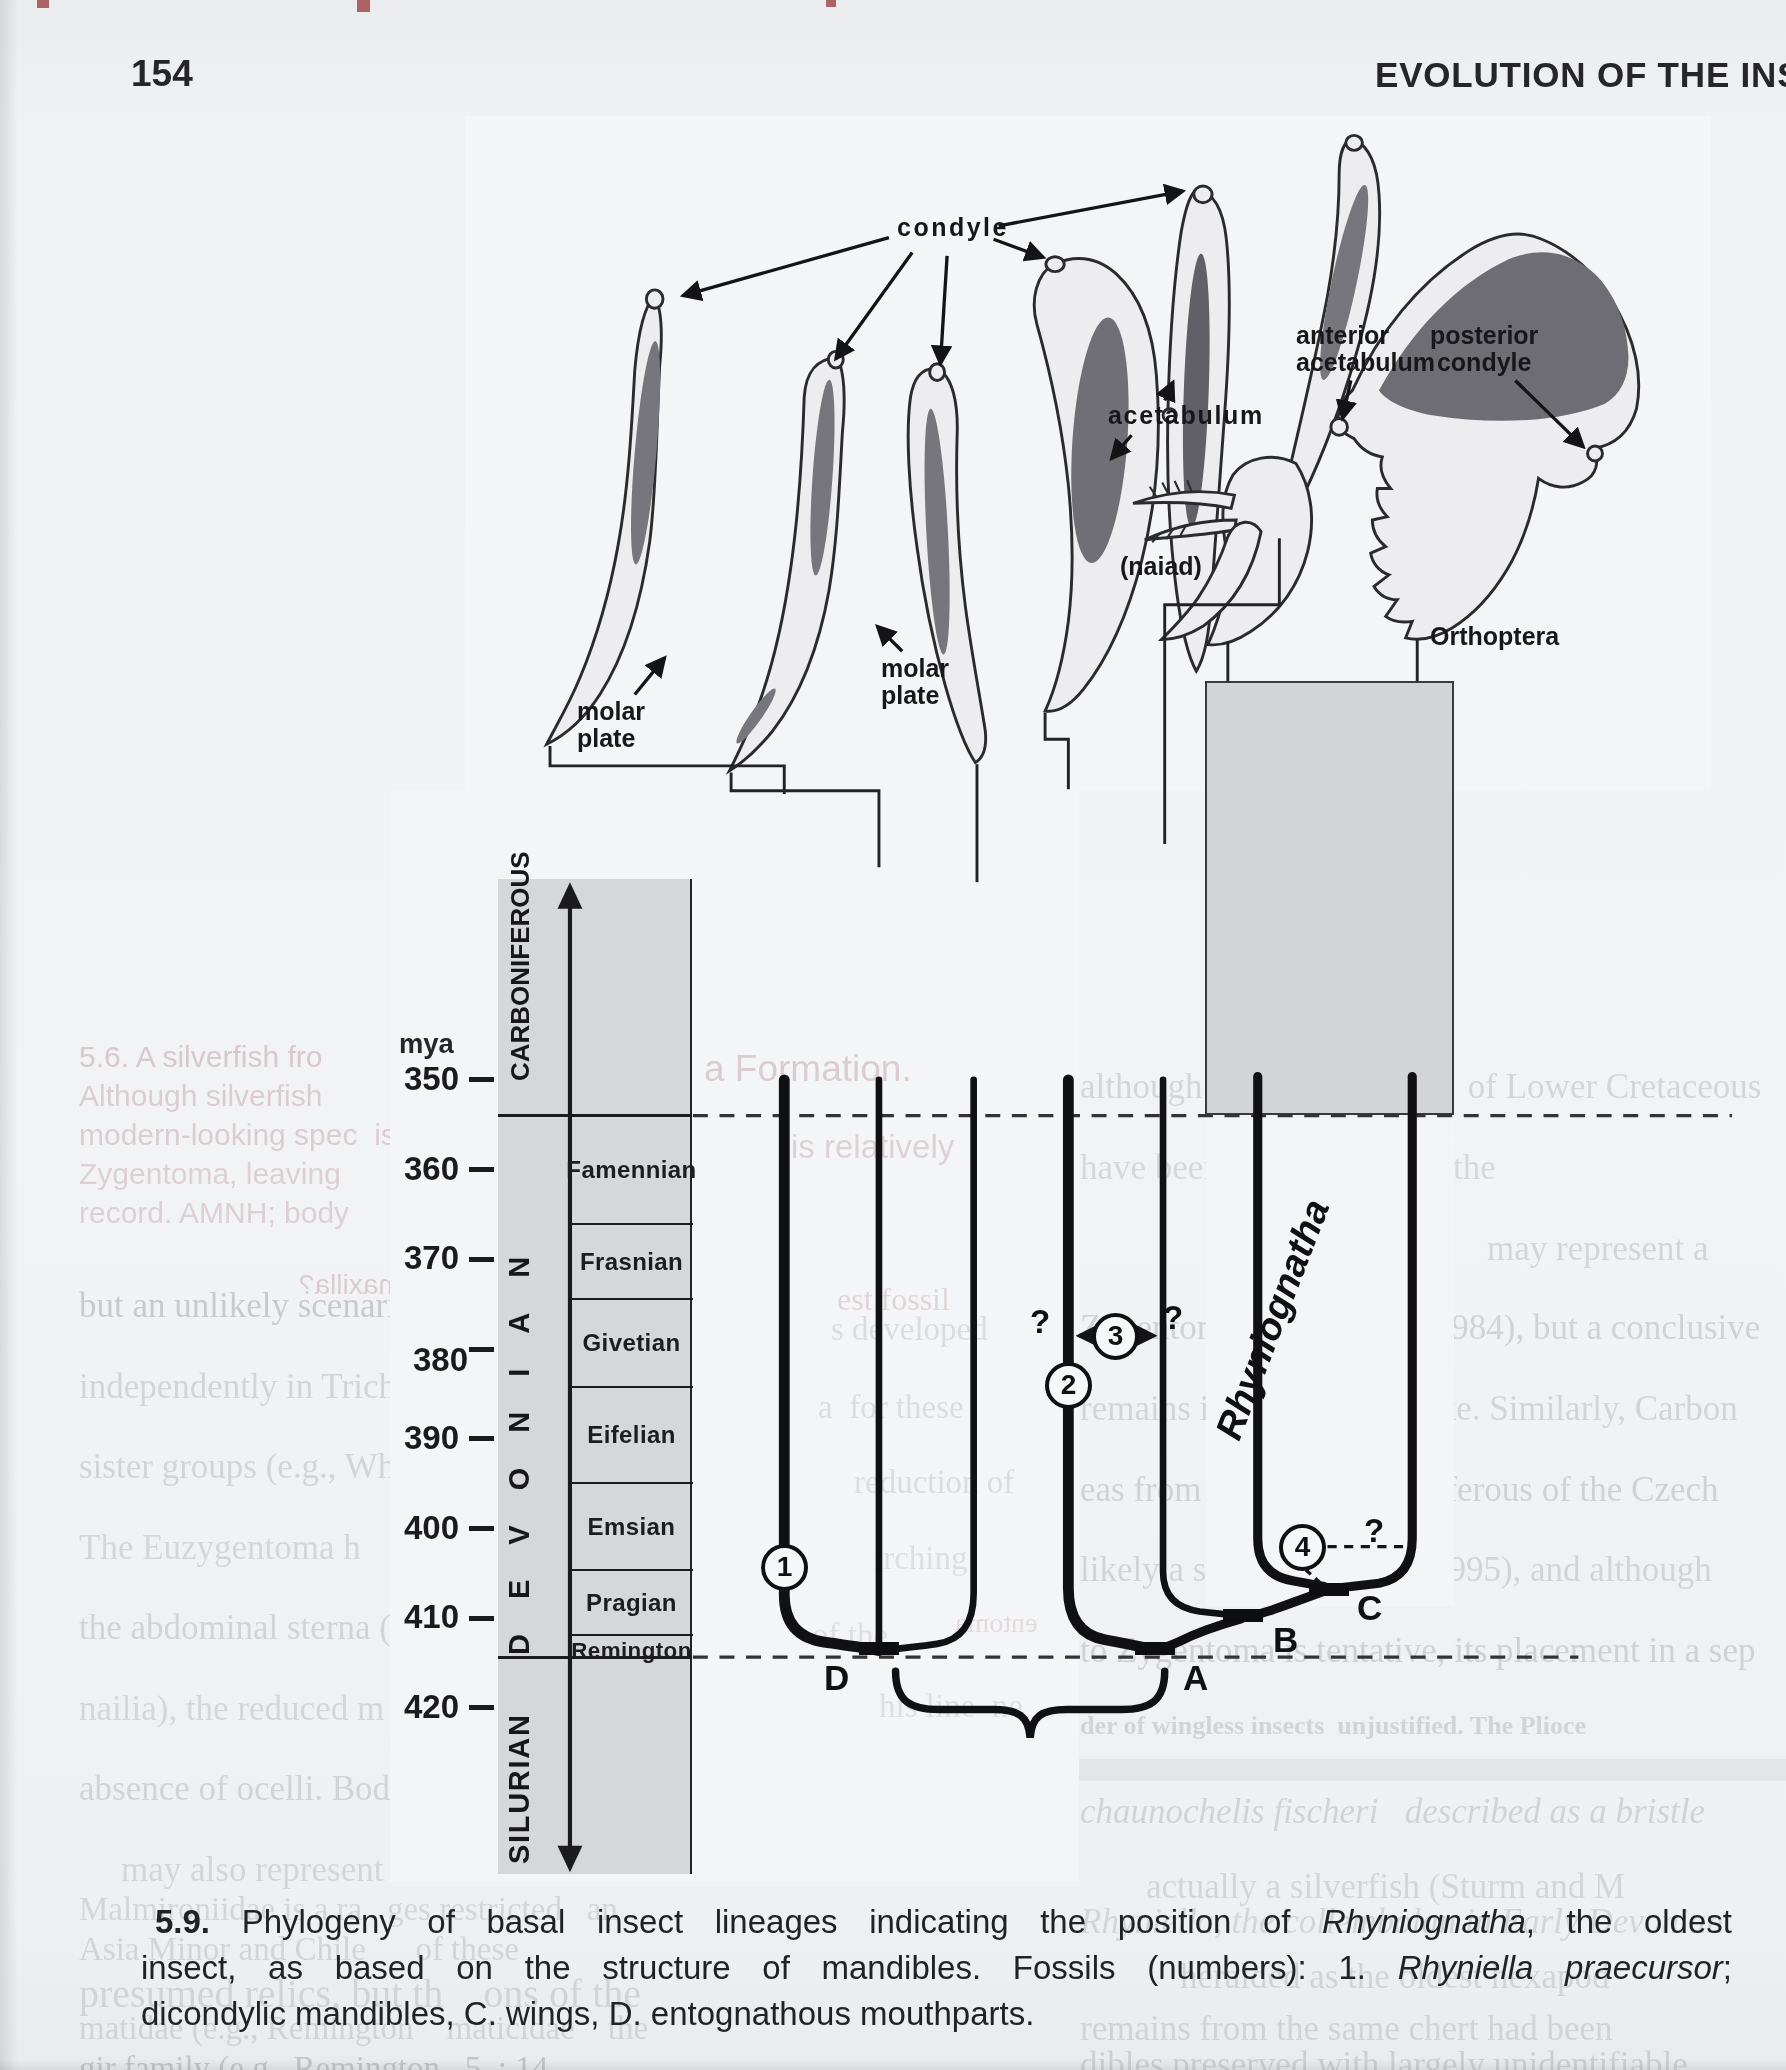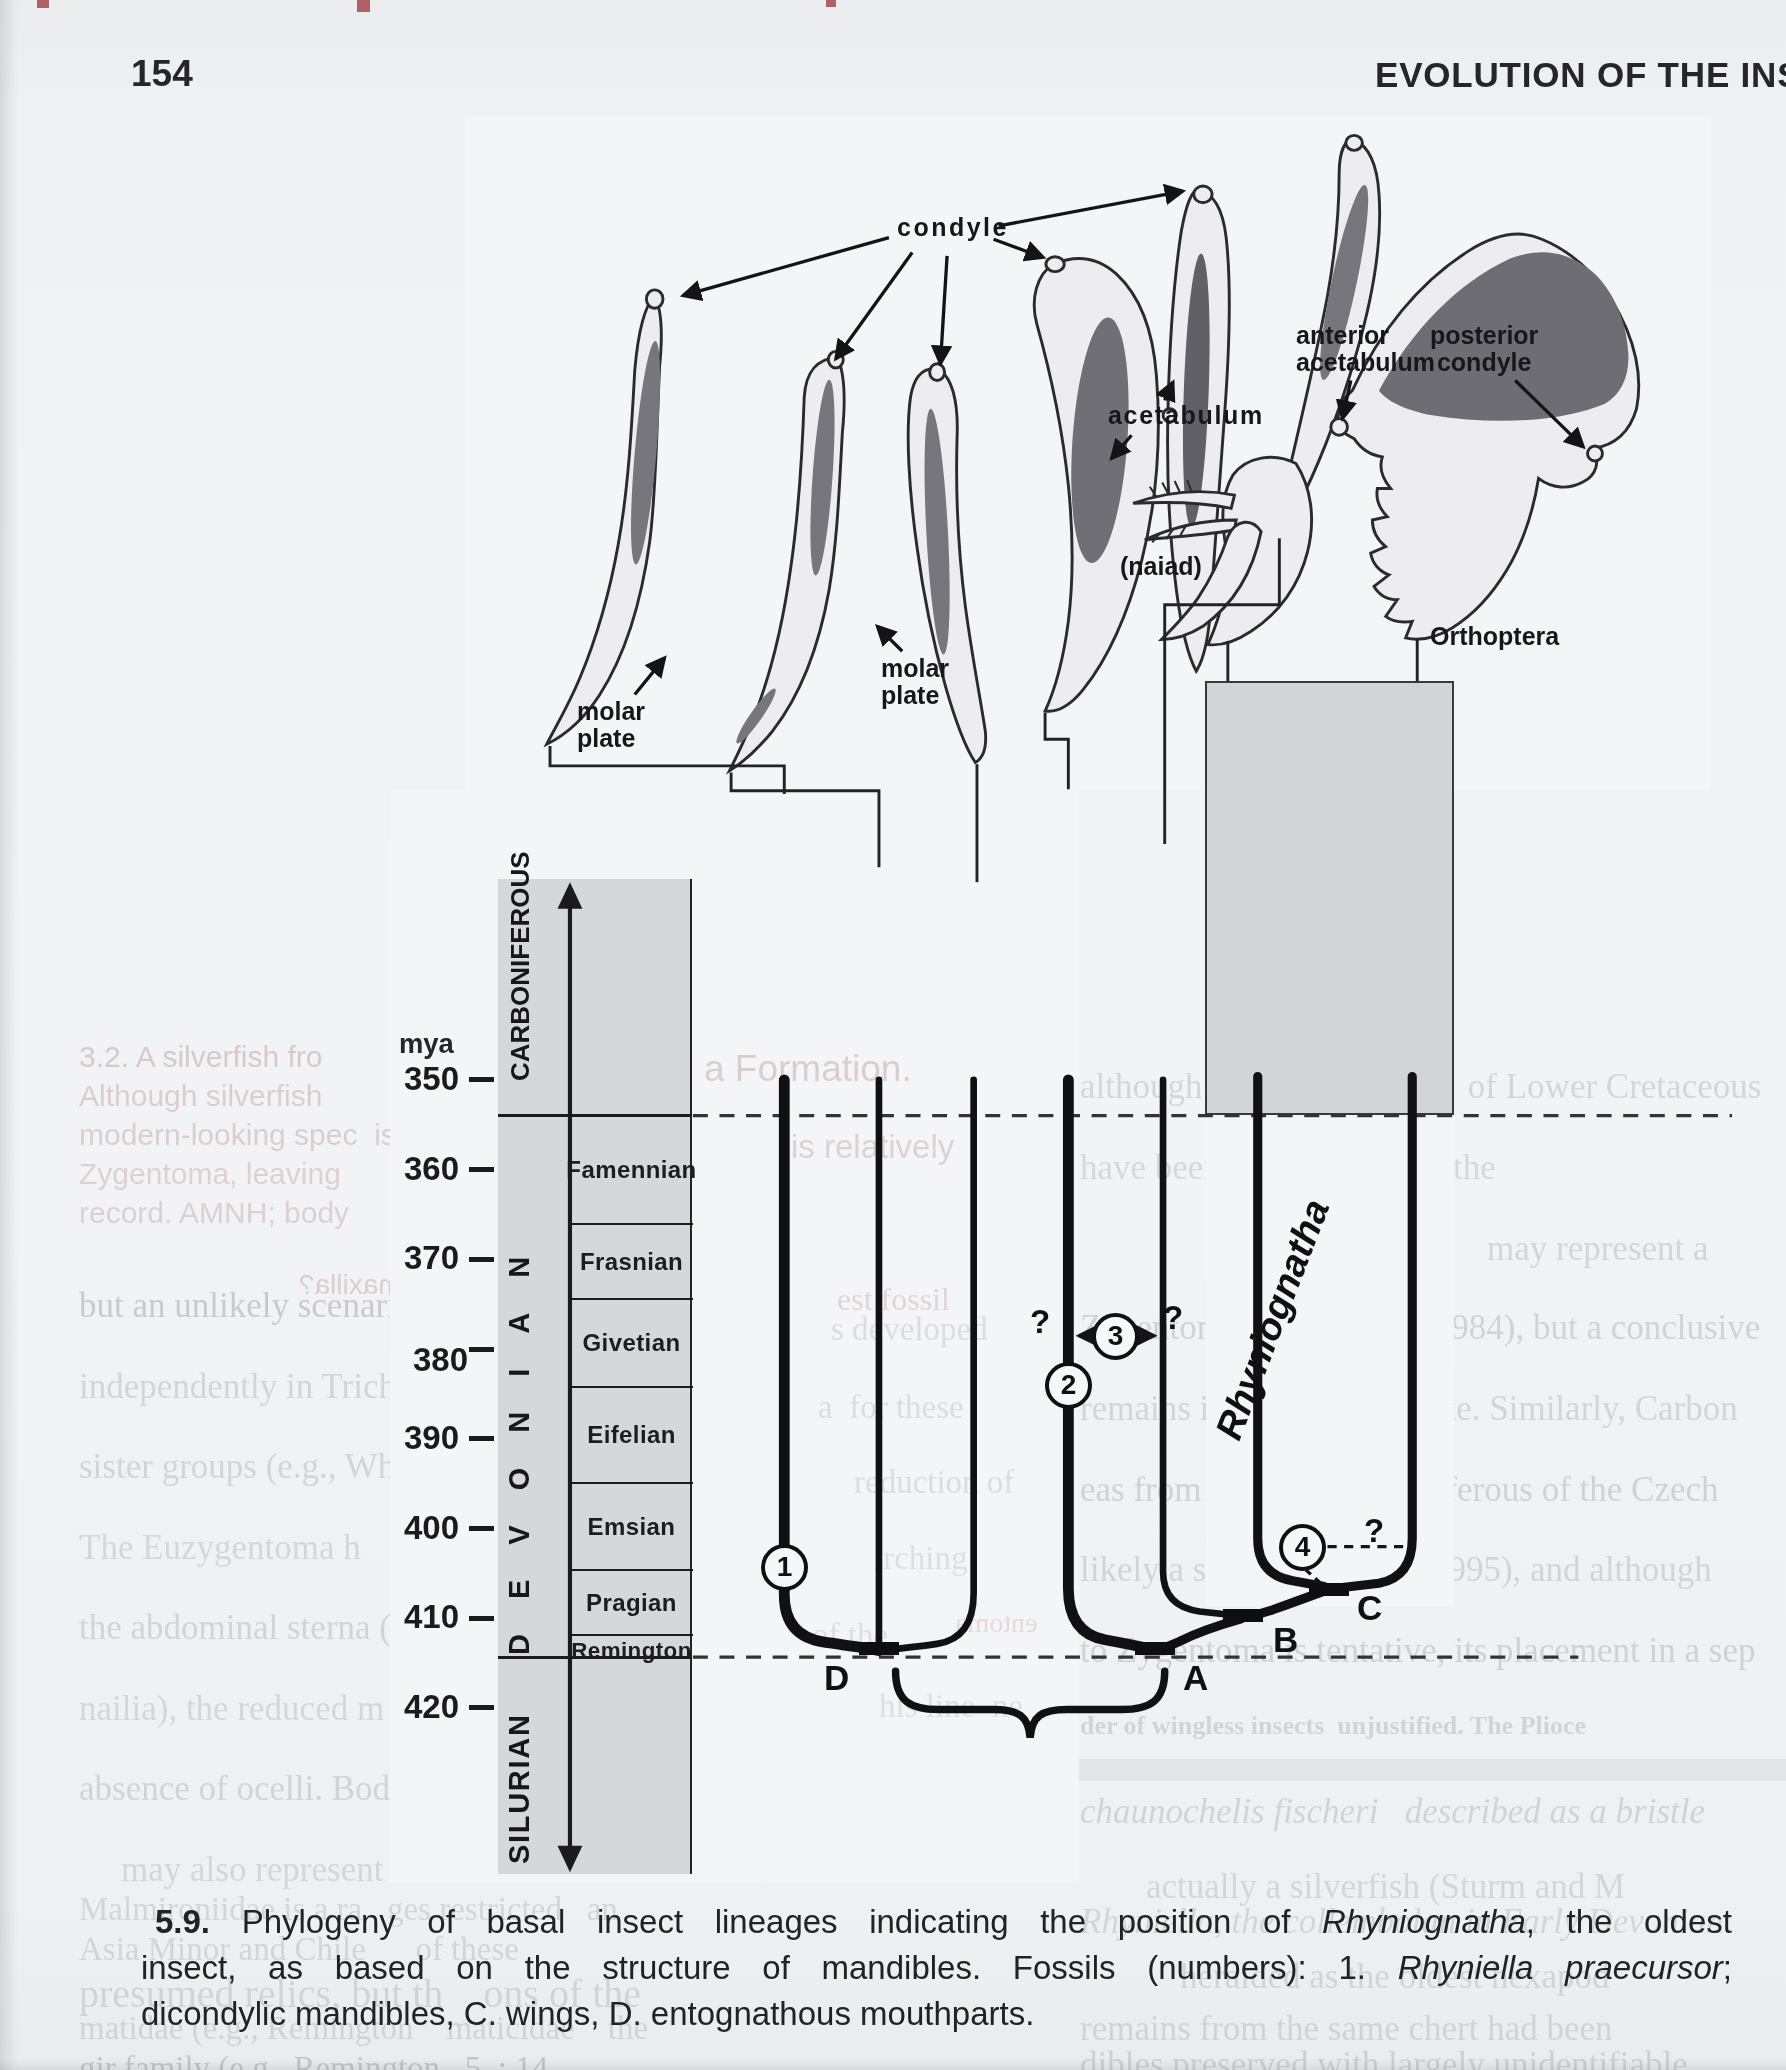--- a/index.html
+++ b/index.html
@@ -47,21 +47,21 @@
 
   <div class="abs redmark" style="left:37px;top:0;width:11.6px;height:8.3px;"></div>
   <div class="abs redmark" style="left:357px;top:0;width:13.3px;height:11.6px;"></div>
   <div class="abs redmark" style="left:826px;top:0;width:10px;height:6.6px;"></div>
   <div class="abs band" style="left:1072px;top:1759px;width:715px;height:21.6px;"></div>
 
   <div class="abs headtxt" style="left:131px;top:53px;font-size:37px;">154</div>
   <div class="abs headtxt" style="left:1375px;top:55px;font-size:35px;white-space:nowrap;letter-spacing:0.8px;">EVOLUTION OF THE INSECTS</div>
 
   <div class="abs" style="left:0;top:0;z-index:1;">
-    <div class="abs ghost ghost-sans pink" style="left:79px;top:1040px;font-size:30px;opacity:.34;">3.2. A silverfish fro</div>
+    <div class="abs ghost ghost-sans pink" style="left:79px;top:1040px;font-size:30px;opacity:.34;">5.6. A silverfish fro</div>
     <div class="abs ghost ghost-sans pink" style="left:79px;top:1079px;font-size:30px;opacity:.30;">Although silverfish</div>
     <div class="abs ghost ghost-sans pink" style="left:79px;top:1118px;font-size:30px;opacity:.30;">modern-looking spec  is am</div>
     <div class="abs ghost ghost-sans pink" style="left:79px;top:1157px;font-size:30px;opacity:.28;">Zygentoma, leaving</div>
     <div class="abs ghost ghost-sans pink" style="left:79px;top:1196px;font-size:30px;opacity:.28;">record. AMNH; body</div>
 
     <div class="abs ghost" style="left:79px;top:1286px;font-size:35px;opacity:.30;">but an unlikely scenari</div>
     <div class="abs ghost" style="left:79px;top:1367px;font-size:35px;opacity:.22;">independently in Trich</div>
     <div class="abs ghost" style="left:79px;top:1447px;font-size:35px;opacity:.22;">sister groups (e.g., Wheeler</div>
     <div class="abs ghost" style="left:79px;top:1528px;font-size:35px;opacity:.20;">The Euzygentoma h</div>
     <div class="abs ghost" style="left:79px;top:1608px;font-size:35px;opacity:.22;">the abdominal sterna (alth</div>

